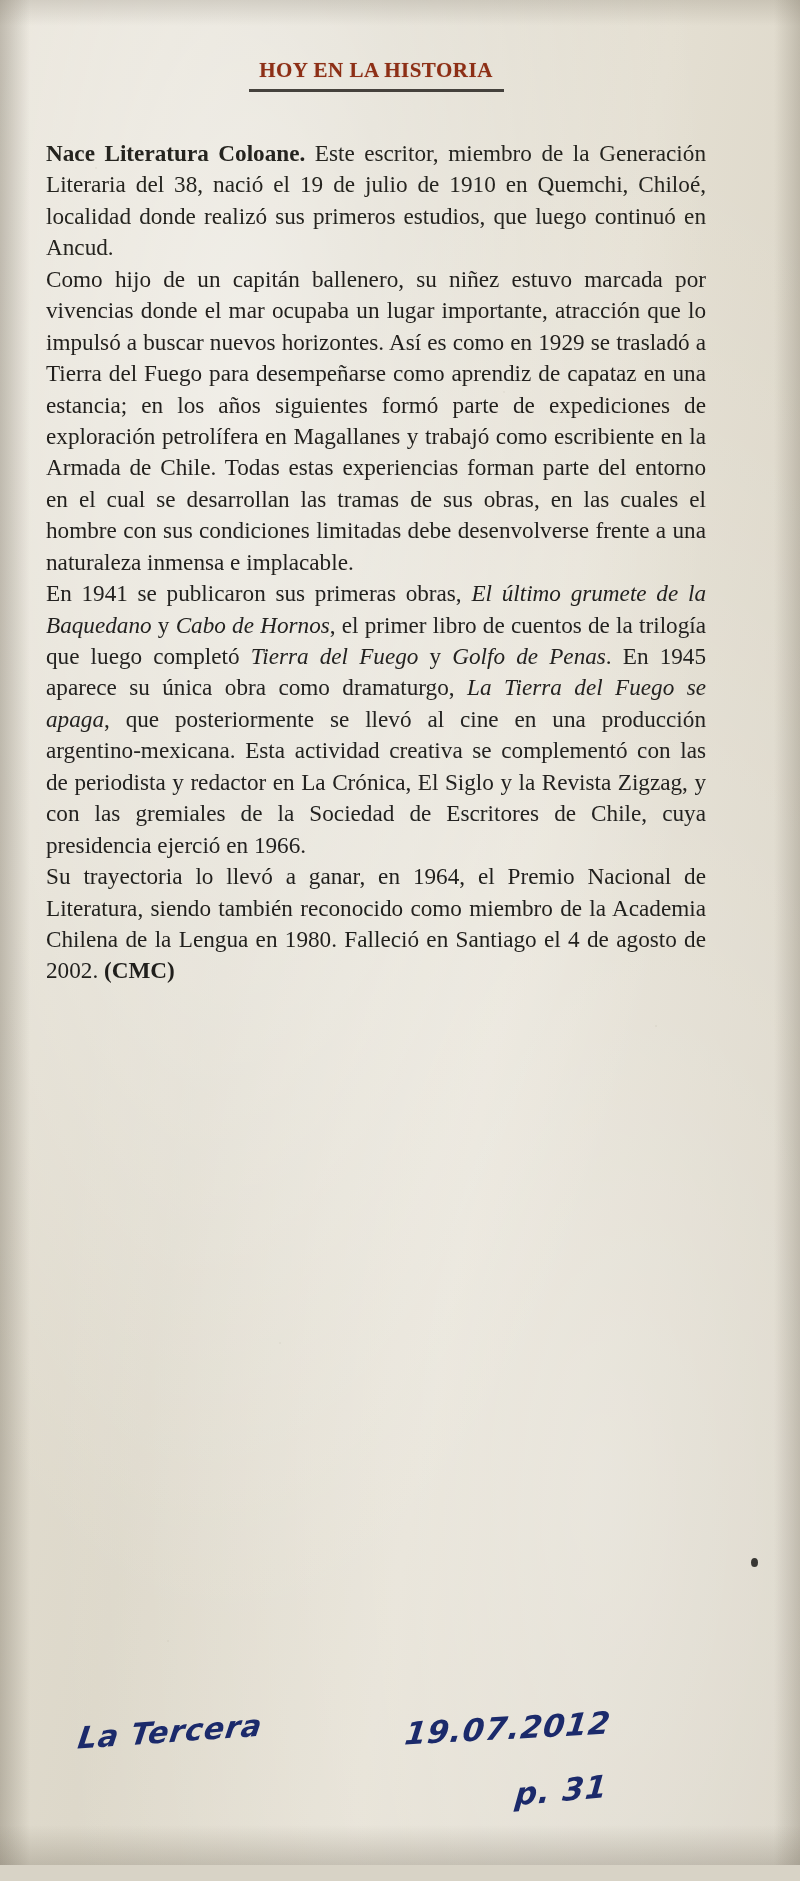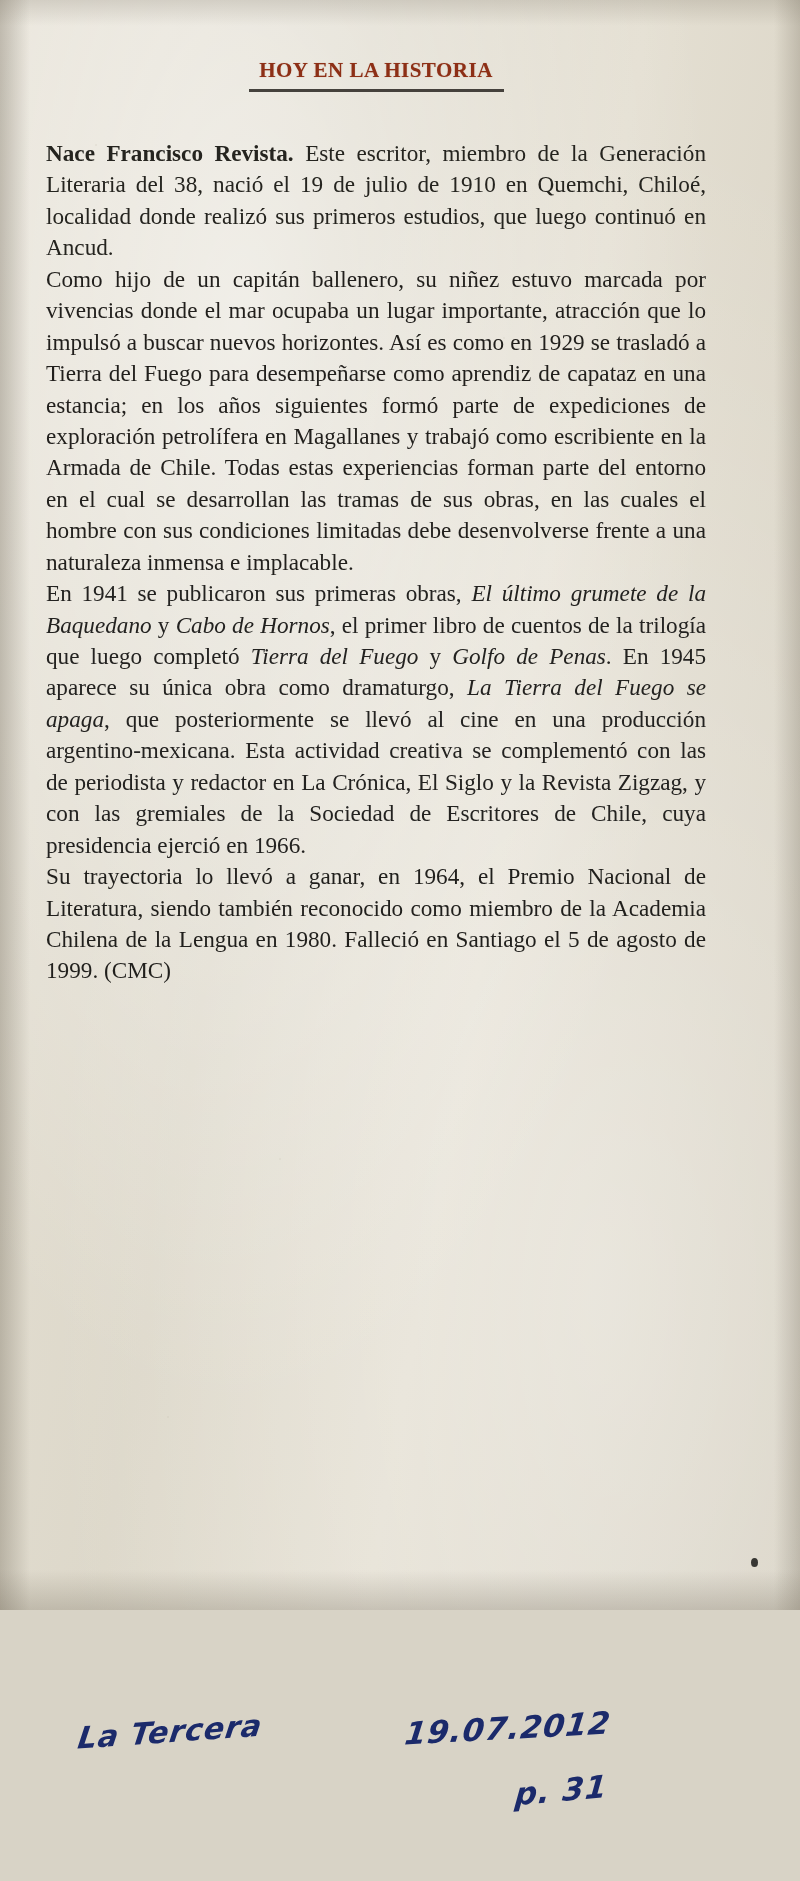--- a/index.html
+++ b/index.html
@@ -9,21 +9,21 @@
   body {
     width: 800px;
     height: 1881px;
     background: #d8d3c6;
     font-family: "Liberation Serif", serif;
     overflow: hidden;
   }
   .scan {
     position: relative;
     width: 800px;
-    height: 1610px;
+    height: 1865px;
     background:
       radial-gradient(ellipse at 30% 20%, rgba(255,255,255,0.55), rgba(255,255,255,0) 60%),
       radial-gradient(ellipse at 75% 80%, rgba(255,255,255,0.35), rgba(255,255,255,0) 65%),
       linear-gradient(100deg, #e6e1d5 0%, #ddd8ca 35%, #e4dfd2 60%, #d5cfc0 100%);
   }
   
   .grain {
     position: absolute;
     inset: 0;
     pointer-events: none;
@@ -102,21 +102,21 @@
     -webkit-font-smoothing: none;
   }
   .article p {
     margin: 0 0 0 0;
     text-indent: 0;
   }
   .lead-name {
     font-weight: bold;
   }
   .it { font-style: italic; }
-  .bd { font-weight: normal; }
+  .bd { font-weight: bold; }
 
   
   .p1 { color: #25241f; }
   .p2 { color: #211f1c; }
   .p3 { color: #232220; font-family: Liberation Serif, serif; }
   .p4 { color: #201f1c; }
 
   
   .handwriting {
     position: absolute;
@@ -174,30 +174,30 @@
   <div class="edge-bottom"></div>
   <div class="grain"></div>
 
   <div class="clipping">
 
     <div class="kicker">HOY EN LA HISTORIA</div>
     <div class="kicker-rule"></div>
 
     <div class="article">
 
-      <p class="p1"><span class="lead-name">Nace Francisco Revista.</span><span> Este escritor, miembro de la Generación Literaria del 38, nació el 19 de julio de 1910 en Quemchi, Chiloé, localidad donde realizó sus primeros estudios, que luego continuó en Ancud.</span></p>
+      <p class="p1"><span class="lead-name">Nace Literatura Coloane.</span><span> Este escritor, miembro de la Generación Literaria del 38, nació el 19 de julio de 1910 en Quemchi, Chiloé, localidad donde realizó sus primeros estudios, que luego continuó en Ancud.</span></p>
 
       <p class="p2">Como hijo de un capitán ballenero, su niñez estuvo marcada por vivencias donde el mar ocupaba un lugar importante, atracción que lo impulsó a buscar nuevos horizontes. Así es como en 1929 se trasladó a Tierra del Fuego para desempeñarse como aprendiz de capataz en una estancia; en los años siguientes formó parte de expediciones de exploración petrolífera en Magallanes y trabajó como escribiente en la Armada de Chile. Todas estas experiencias forman parte del entorno en el cual se desarrollan las tramas de sus obras, en las cuales el hombre con sus condiciones limitadas debe desenvolverse frente a una naturaleza inmensa e implacable.</p>
 
       <p class="p3">
         <span>En 1941 se publicaron sus primeras obras, </span><span class="it">El último grumete de la Baquedano</span><span> y </span><span class="it">Cabo de Hornos</span><span>, el primer libro de cuentos de la trilogía que luego completó </span><span class="it">Tierra del Fuego</span><span> y </span><span class="it">Golfo de Penas</span><span>. En 1945 aparece su única obra como dramaturgo, </span><span class="it">La Tierra del Fuego se apaga</span><span>, que posteriormente se llevó al cine en una producción argentino-mexicana. Esta actividad creativa se complementó con las de periodista y redactor en La Crónica, El Siglo y la Revista Zigzag, y con las gremiales de la Sociedad de Escritores de Chile, cuya presidencia ejerció en 1966.</span>
       </p>
 
       <p class="p4">
-        <span>Su trayectoria lo llevó a ganar, en 1964, el Premio Nacional de Literatura, siendo también reconocido como miembro de la Academia Chilena de la Lengua en 1980. Falleció en Santiago el 5 de agosto de 1999. </span><span class="bd">(CMC)</span>
+        <span>Su trayectoria lo llevó a ganar, en 1964, el Premio Nacional de Literatura, siendo también reconocido como miembro de la Academia Chilena de la Lengua en 1980. Falleció en Santiago el 4 de agosto de 2002. </span><span class="bd">(CMC)</span>
       </p>
 
     </div>
   </div>
 
   <div class="ink-dot"></div>
 
   <div class="handwriting">
     <div class="hw hw-source">La Tercera</div>
     <div class="hw hw-date">19.07.2012</div>

